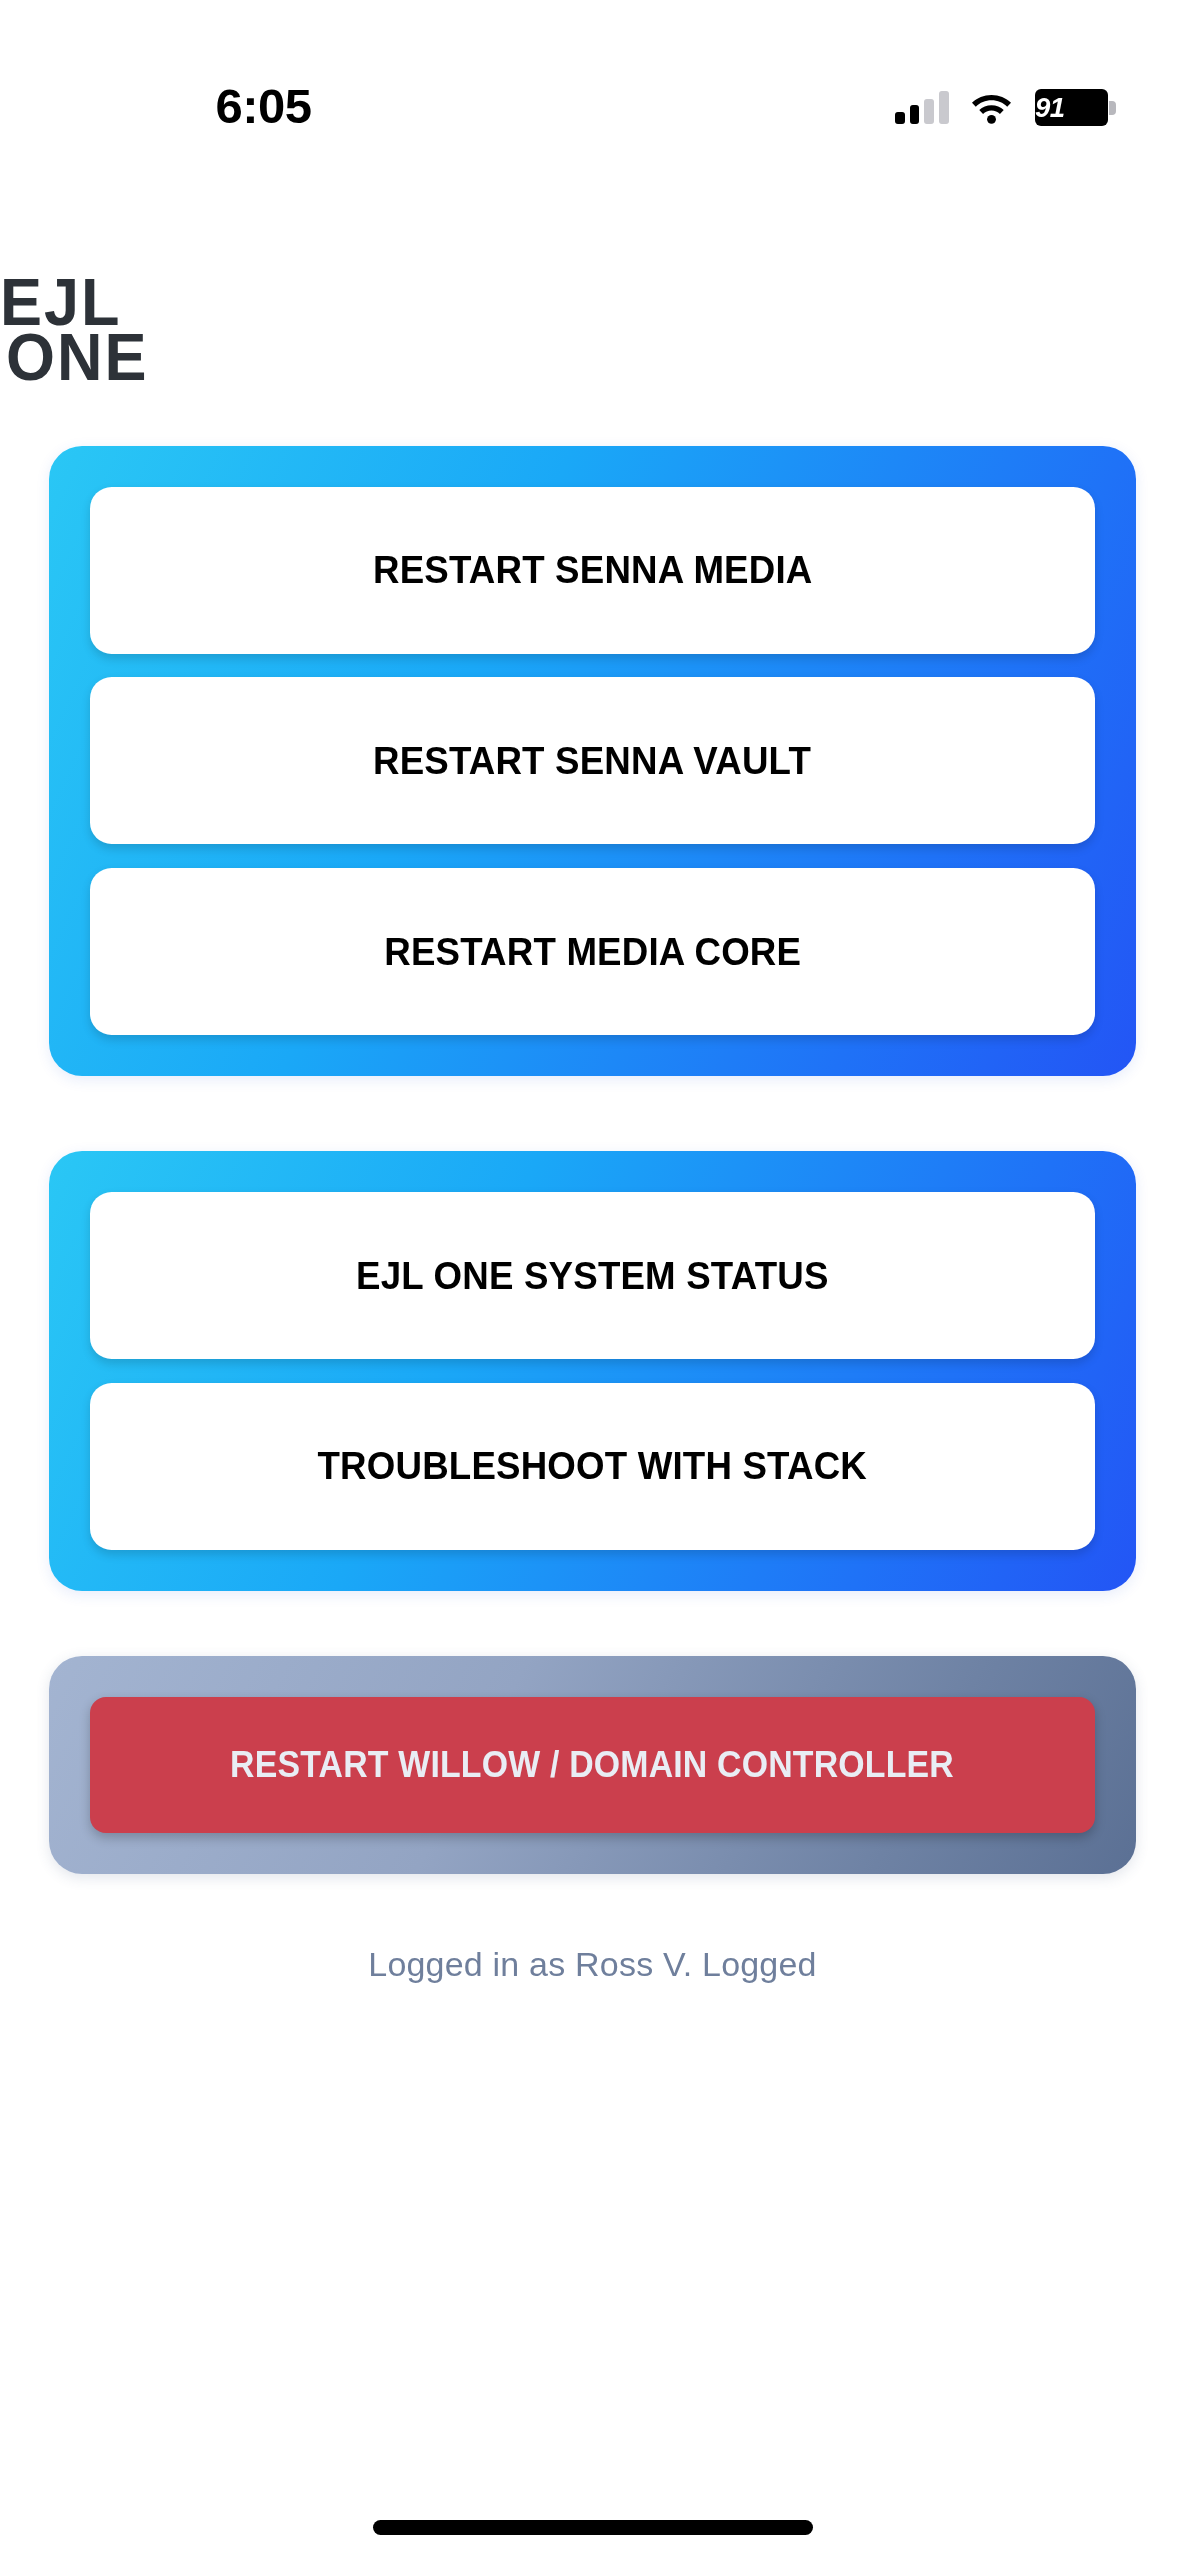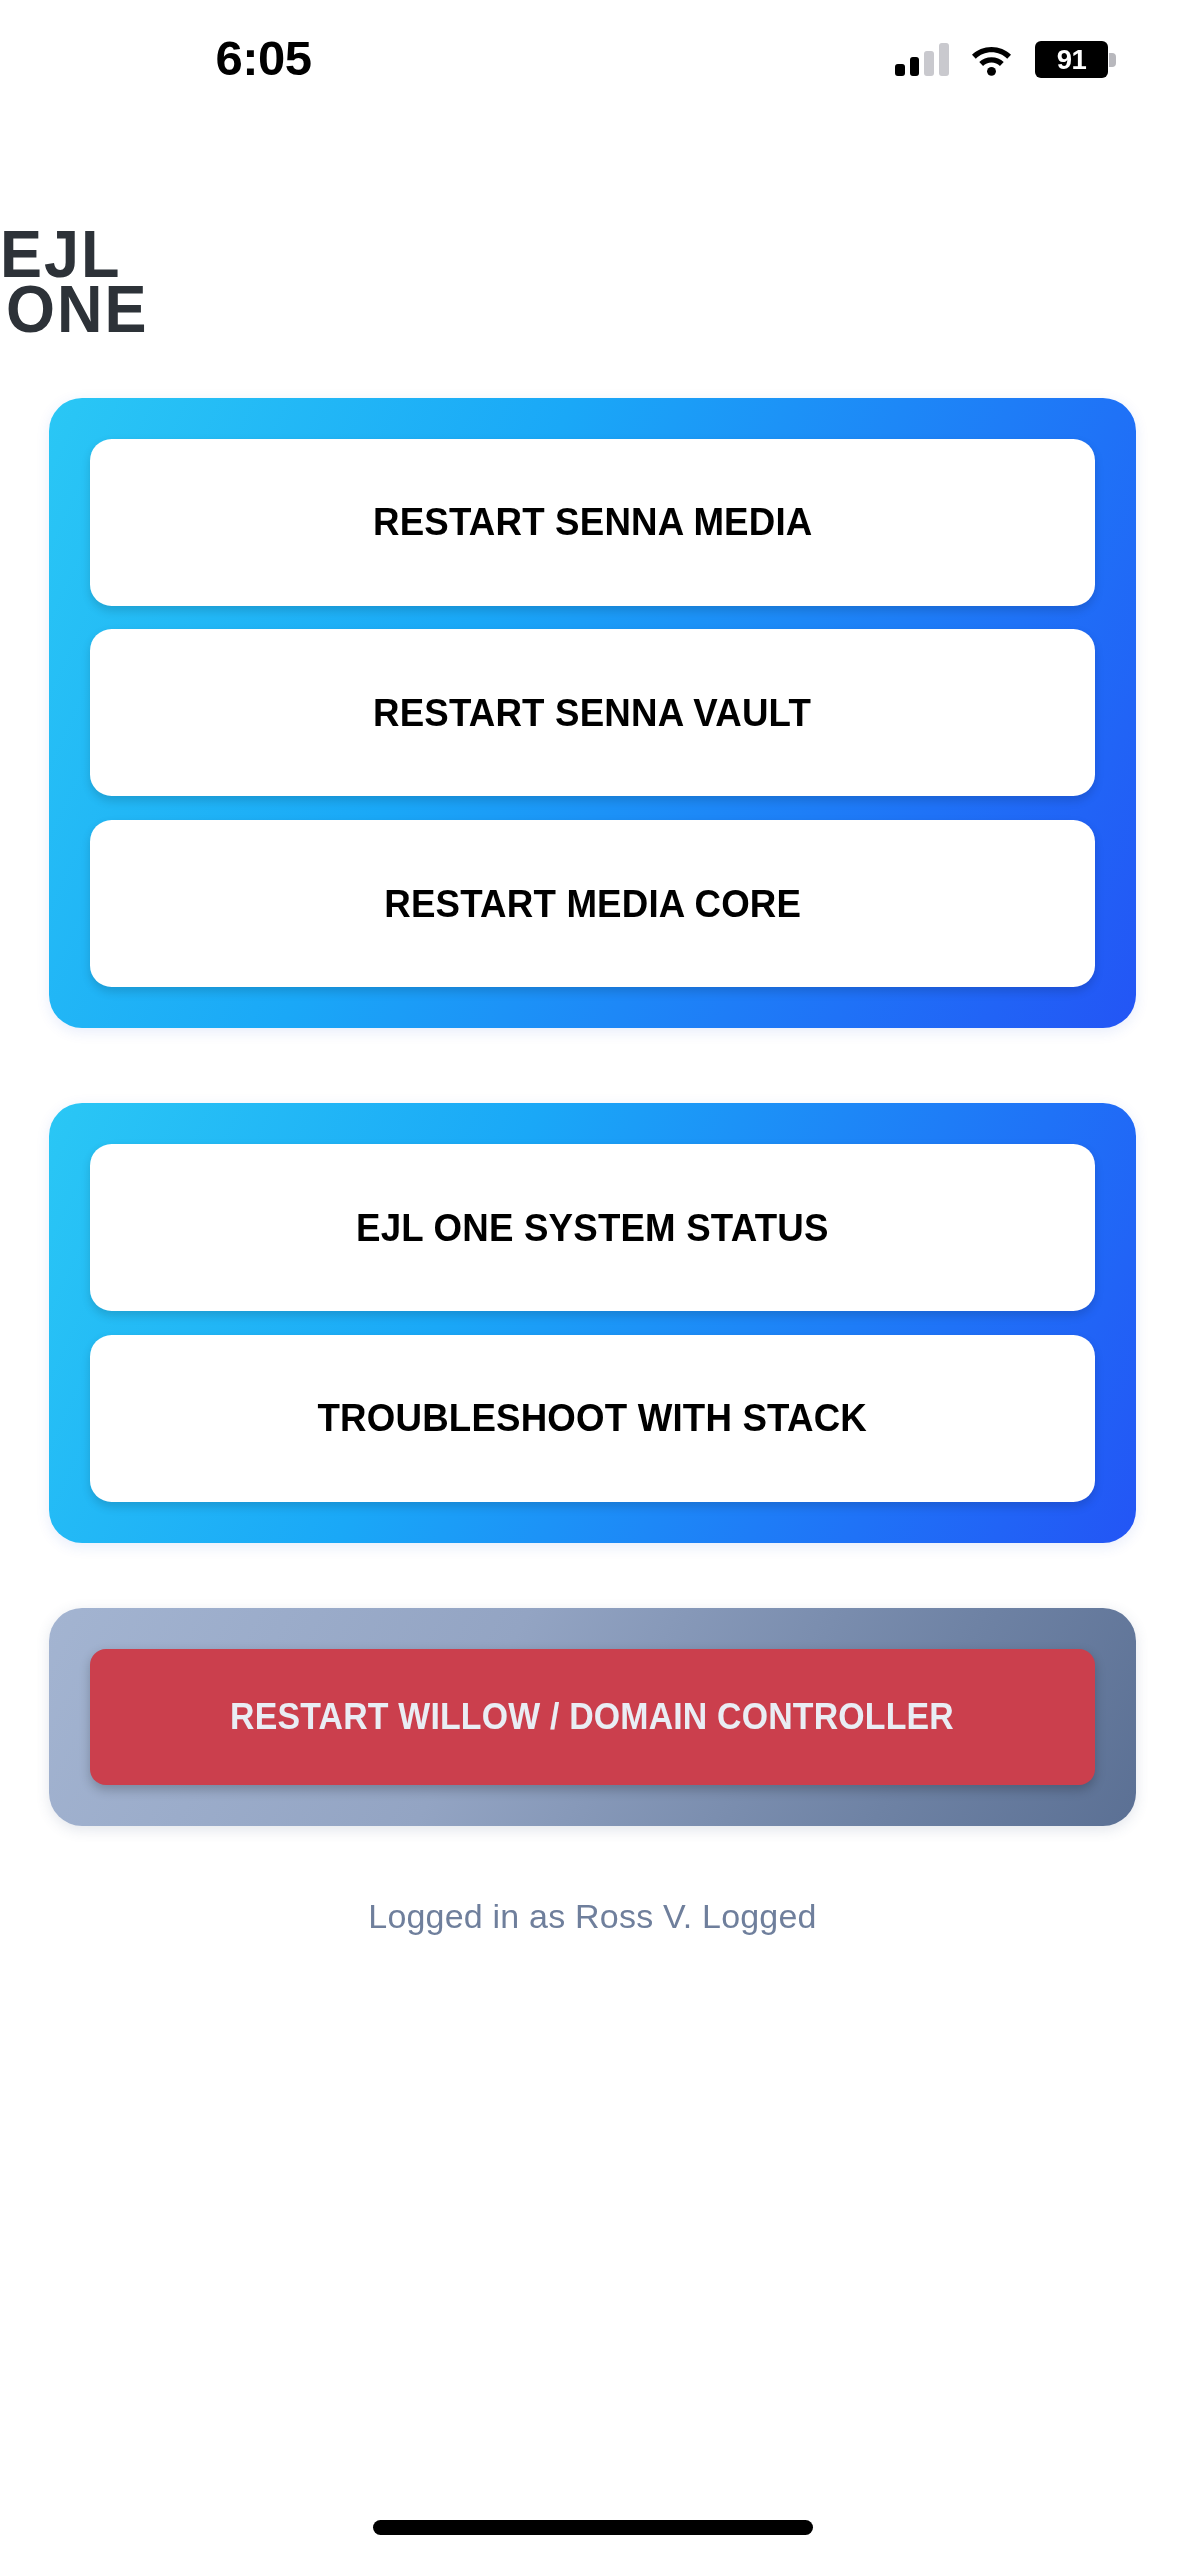--- a/index.html
+++ b/index.html
@@ -23,20 +23,21 @@
 
   
   .status-bar {
     height: 116px;
     flex: 0 0 116px;
     display: flex;
     align-items: center;
     justify-content: space-between;
     padding: 0 77px 0 0;
     position: relative;
+    margin-top: 48px;
   }
   .status-time {
     position: absolute;
     left: 0; right: 0;
     top: 29.5px;
     width: 100%;
     text-align: center;
     transform: translateX(-329px);
     font-size: 49px;
     font-weight: 600;
@@ -67,21 +68,22 @@
 
   .wifi { width: 43px; height: 33px; display:block; }
 
   .battery {
     position: relative;
     width: 73px; height: 37px;
     border-radius: 6px;
     background: #000;
     display: flex;
     align-items: center;
-    justify-content: center;
+    justify-content: flex-start;
+    font-style: italic;
   }
   .battery::after {
     content: "";
     position: absolute;
     right: -7.9px; top: 11.8px;
     width: 6.9px; height: 13.8px;
     background: #b8b8bd;
     border-radius: 0 3.9px 3.9px 0;
   }
   .battery span {

